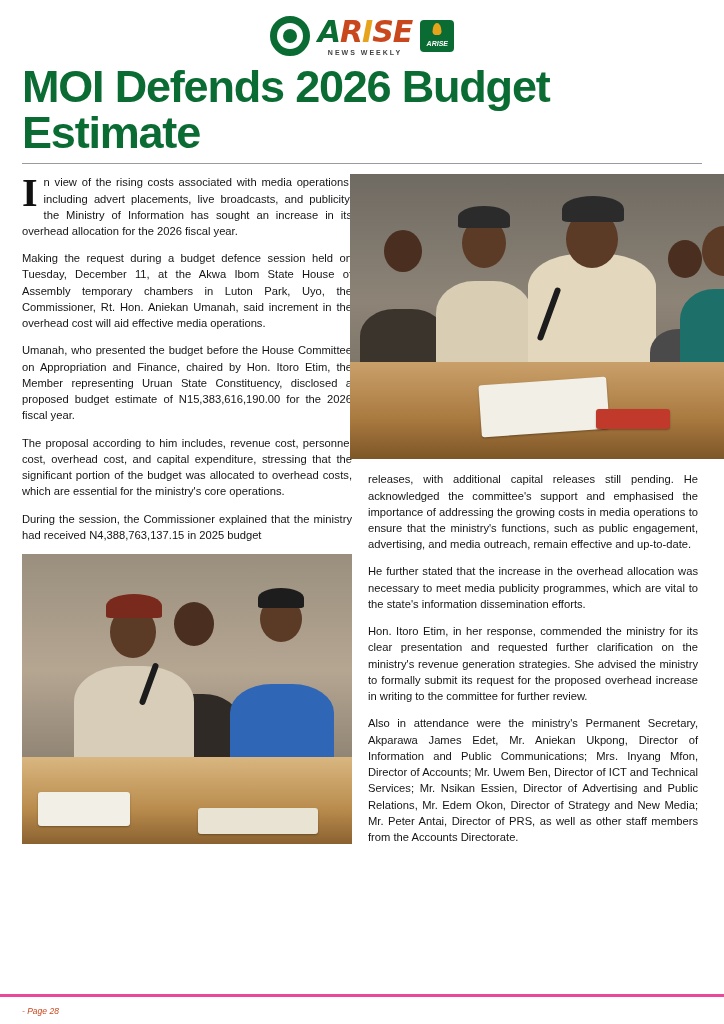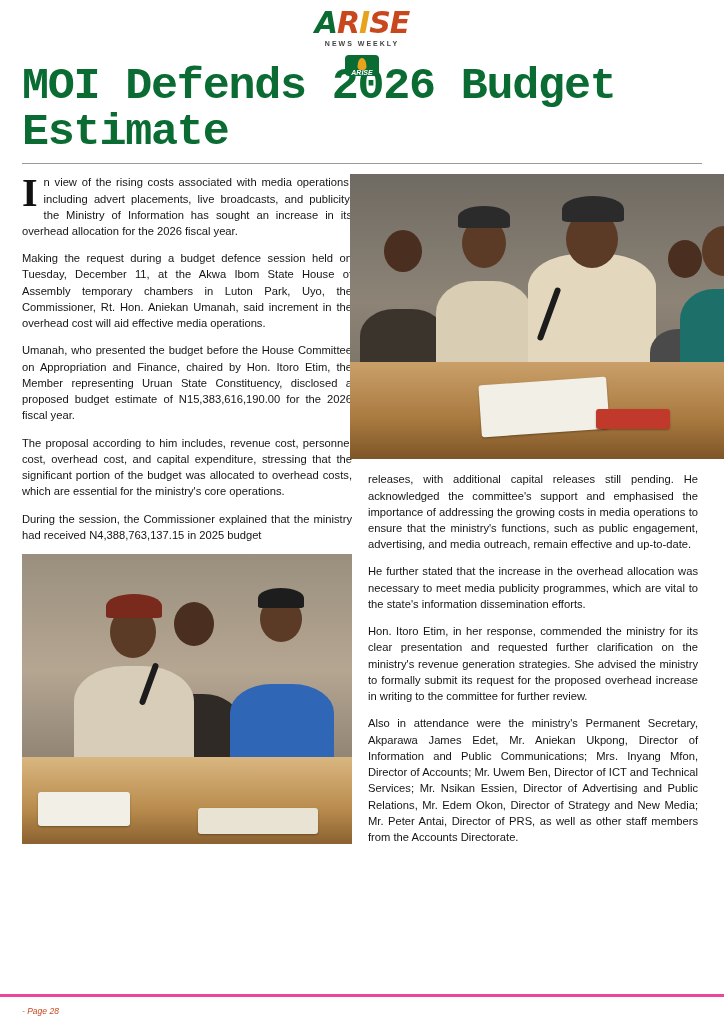--- a/index.html
+++ b/index.html
@@ -21,21 +21,20 @@
   }
 
   
   .masthead {
     height: 62px;
     display: flex;
     align-items: center;
     justify-content: center;
     gap: 8px;
     padding-top: 10px;
-    flex-direction: column;
   }
   .seal {
     width: 40px; height: 40px;
     border-radius: 50%;
     background: #0a6b33;
     border: 2px solid #0a6b33;
     position: relative;
     display: flex; align-items: center; justify-content: center;
     overflow: hidden;
   }
@@ -95,21 +94,21 @@
     background: #e8a31d;
     border-radius: 50% 50% 50% 50% / 70% 70% 30% 30%;
   }
   .arise-badge span { margin-top: 14px; }
 
   
   .headline-wrap {
     padding: 2px 22px 0 22px;
   }
   h1.headline {
-    font-family: Liberation Mono, monospace;
+    font-family: Liberation Sans, sans-serif;
     font-weight: 700;
     font-size: 45px;
     line-height: 1.02;
     color: #0a6b33;
     margin: 0;
     letter-spacing: -1.2px;
   }
   .subhead {
     font-family: "Liberation Serif", serif;
     font-style: italic;

